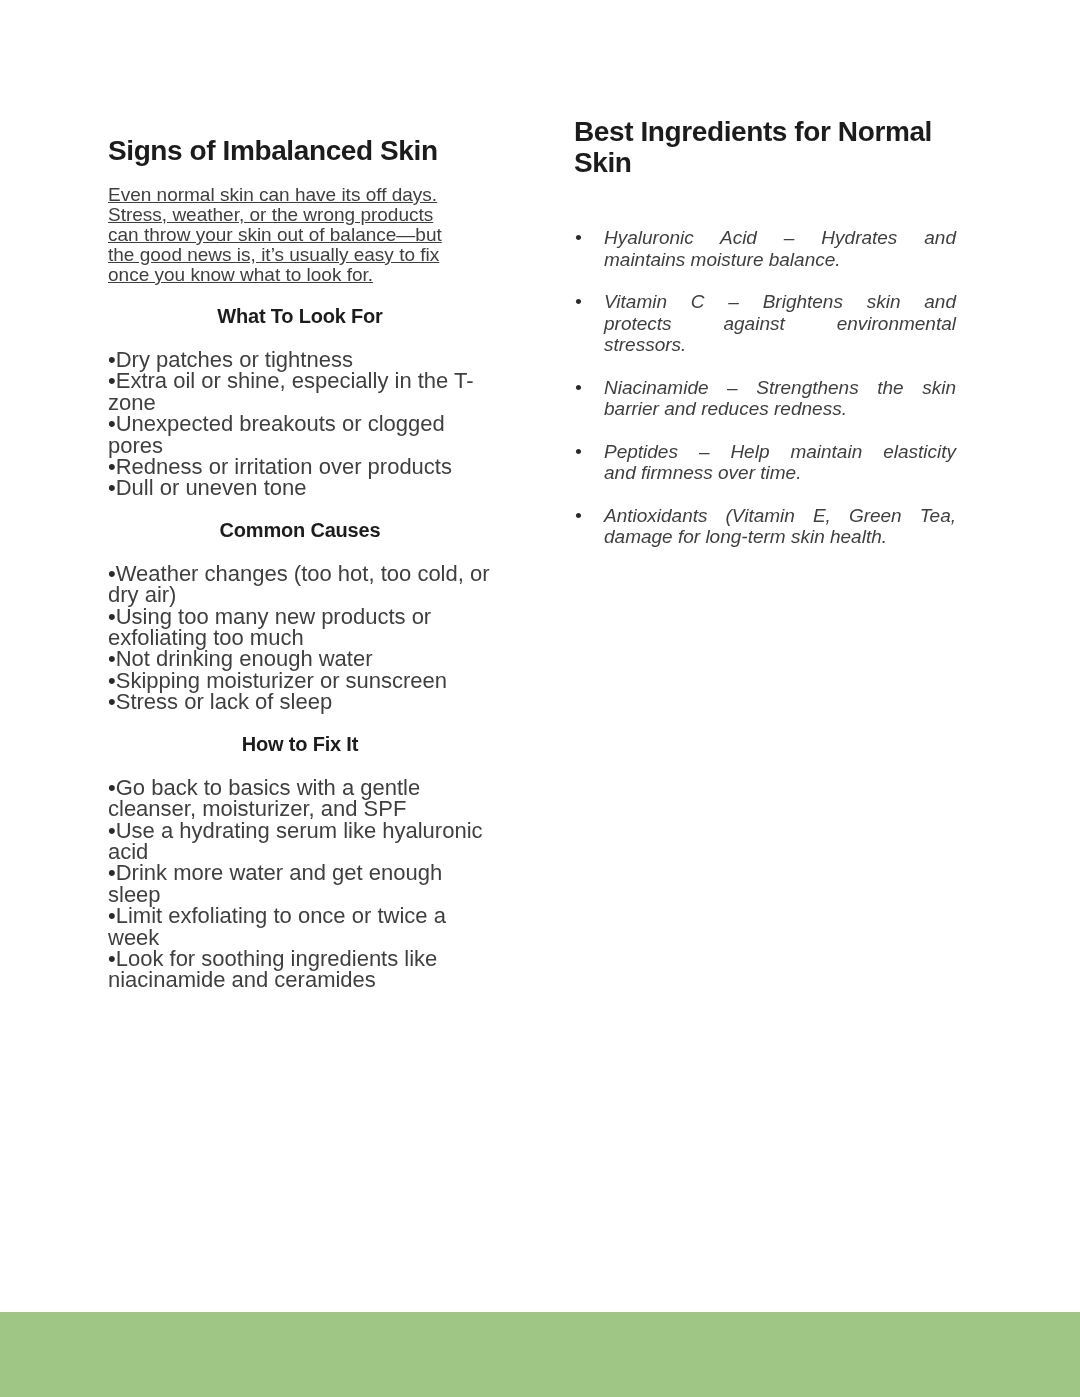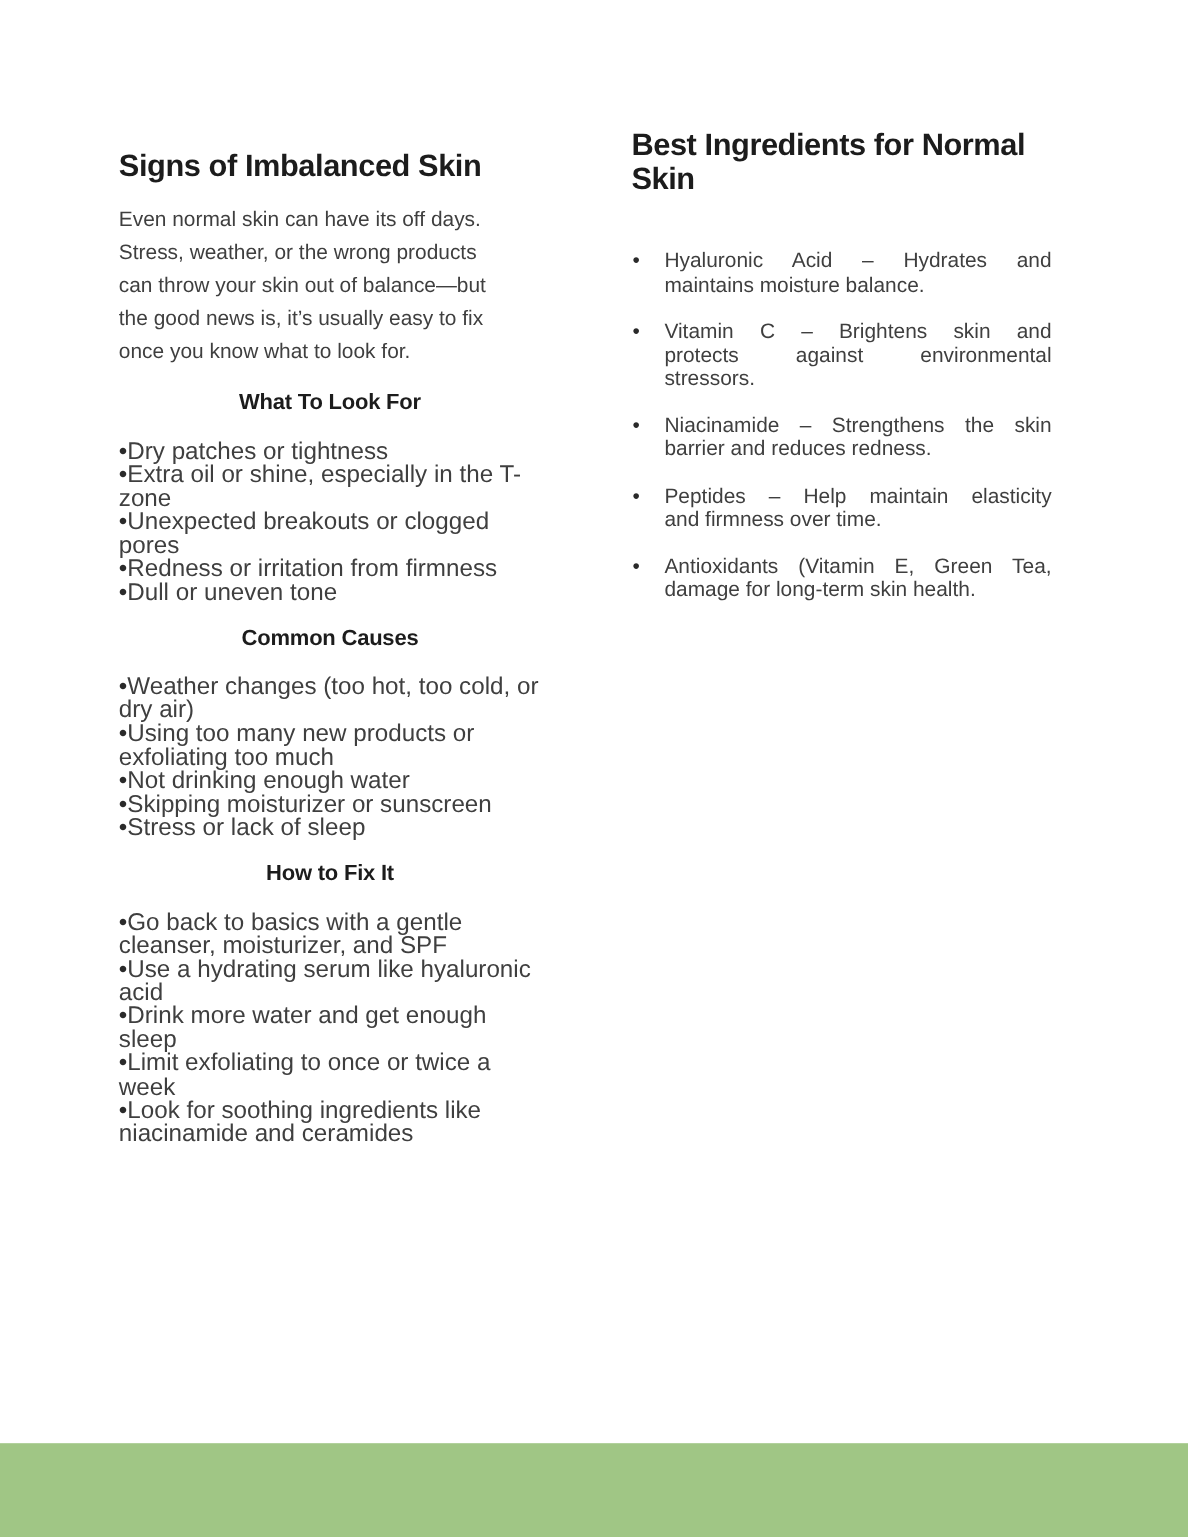--- a/index.html
+++ b/index.html
@@ -39,40 +39,42 @@
     font-weight: 700;
     color: #1c1c1c;
     letter-spacing: -0.2px;
     text-align: center;
   }
 
   
   .intro {
     margin: 0 0 21px 0;
     font-size: 19px;
-    line-height: 30px;
+    line-height: 20px;
     color: #3f3f3f;
     white-space: pre-line;
+    text-decoration: underline;
   }
   .lbullet {
     font-size: 22px;
     line-height: 21.4px;
     color: #3f3f3f;
     white-space: pre-line;
   }
   .lbullet::before { content: "\2022 "; color: #2a2a2a; }
 
   
   .ritem {
     position: relative;
     padding-left: 30px;
     margin-bottom: 21px;
     font-size: 19px;
     line-height: 21.5px;
     color: #3f3f3f;
+    font-style: italic;
   }
   .ritem::before {
     content: "\2022";
     position: absolute;
     left: 1px;
     top: 0;
     color: #2a2a2a;
   }
   .rline { display: block; }
   .rline.j {
@@ -103,21 +105,21 @@
 the good news is, it’s usually easy to fix
 once you know what to look for.</p>
 
     <h2 class="subhead">What To Look For</h2>
     <div class="group">
       <div class="lbullet">Dry patches or tightness</div>
       <div class="lbullet">Extra oil or shine, especially in the T-
 zone</div>
       <div class="lbullet">Unexpected breakouts or clogged
 pores</div>
-      <div class="lbullet">Redness or irritation from firmness</div>
+      <div class="lbullet">Redness or irritation over products</div>
       <div class="lbullet">Dull or uneven tone</div>
     </div>
 
     <h2 class="subhead">Common Causes</h2>
     <div class="group">
       <div class="lbullet">Weather changes (too hot, too cold, or
 dry air)</div>
       <div class="lbullet">Using too many new products or
 exfoliating too much</div>
       <div class="lbullet">Not drinking enough water</div>

